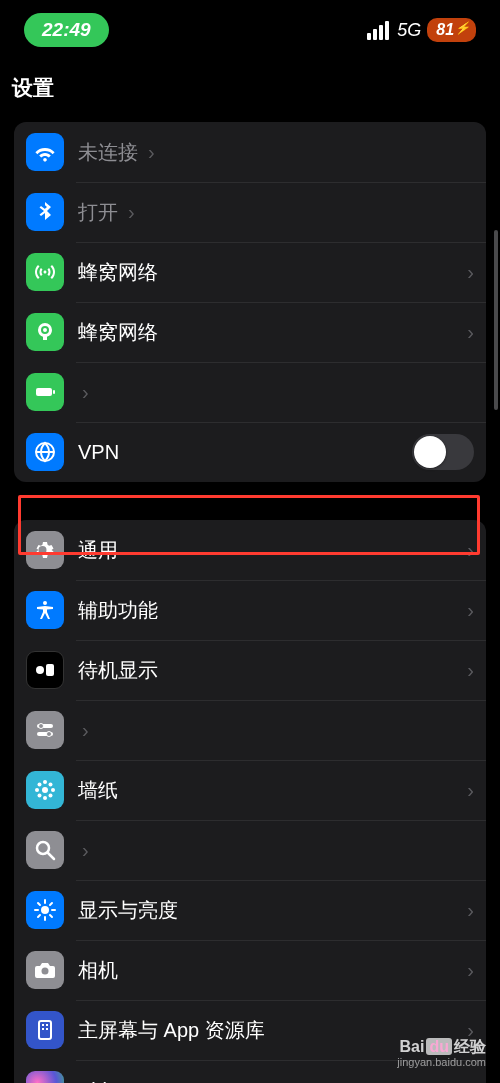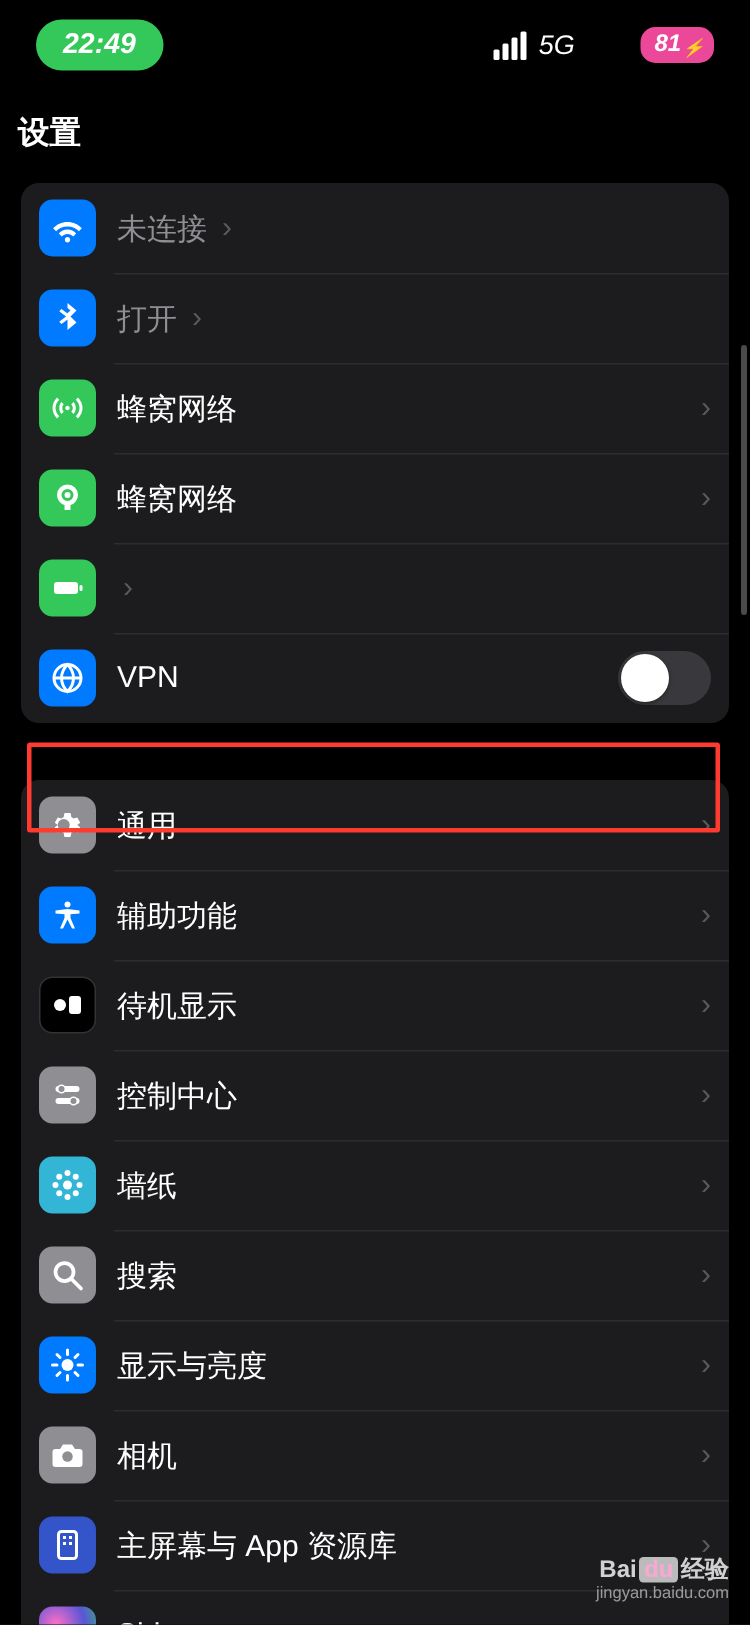--- a/index.html
+++ b/index.html
@@ -50,30 +50,29 @@
     .signal-bars span:nth-child(1){height:7px}
     .signal-bars span:nth-child(2){height:11px}
     .signal-bars span:nth-child(3){height:15px}
     .signal-bars span:nth-child(4){height:19px}
     .net-label {
       font-size: 18px;
       font-weight: 500;
       margin-left: 2px;
     }
     .battery-pill {
-      background: #ec4899;
+      background: #c2410c;
       color: #fff;
       font-size: 16px;
       font-weight: 600;
       padding: 3px 6px 3px 9px;
       border-radius: 10px;
       display: flex;
-      align-items: flex-end;
+      align-items: flex-start;
       gap: 1px;
-      margin-left: 38px;
     }
     .bolt {
       font-size: 12px;
     }
     .header {
       padding: 18px 0 20px 12px;
     }
     .header h1 {
       font-size: 21px;
       font-weight: 600;
@@ -313,21 +312,20 @@
   </div>
   <div class="row">
     <div class="icon ic-control">
         <svg viewBox="0 0 24 24">
           <rect x="4" y="6" width="16" height="4" rx="2"></rect>
           <rect x="4" y="14" width="16" height="4" rx="2"></rect>
           <circle cx="8" cy="8" r="2.5" fill="#8e8e93" stroke="#fff" stroke-width="1"></circle>
           <circle cx="16" cy="16" r="2.5" fill="#8e8e93" stroke="#fff" stroke-width="1"></circle>
         </svg>
       </div>
-    <div class="label">控制中心</div>
     <div class="chevron">›</div>
   </div>
   <div class="row">
     <div class="icon ic-wallpaper">
         <svg viewBox="0 0 24 24">
           <circle cx="12" cy="12" r="3"></circle>
           <circle cx="12" cy="4" r="2"></circle>
           <circle cx="12" cy="20" r="2"></circle>
           <circle cx="4" cy="12" r="2"></circle>
           <circle cx="20" cy="12" r="2"></circle>
@@ -340,21 +338,20 @@
     <div class="label">墙纸</div>
     <div class="chevron">›</div>
   </div>
   <div class="row">
     <div class="icon ic-search">
         <svg viewBox="0 0 24 24">
           <circle cx="10" cy="10" r="6" fill="none" stroke="#fff" stroke-width="2.5"></circle>
           <line x1="15" y1="15" x2="21" y2="21" stroke="#fff" stroke-width="2.5" stroke-linecap="round"></line>
         </svg>
       </div>
-    <div class="label">搜索</div>
     <div class="chevron">›</div>
   </div>
   <div class="row">
     <div class="icon ic-display">
         <svg viewBox="0 0 24 24">
           <circle cx="12" cy="12" r="4"></circle>
           <g stroke="#fff" stroke-width="2" stroke-linecap="round">
             <line x1="12" y1="2" x2="12" y2="5"></line>
             <line x1="12" y1="19" x2="12" y2="22"></line>
             <line x1="2" y1="12" x2="5" y2="12"></line>

